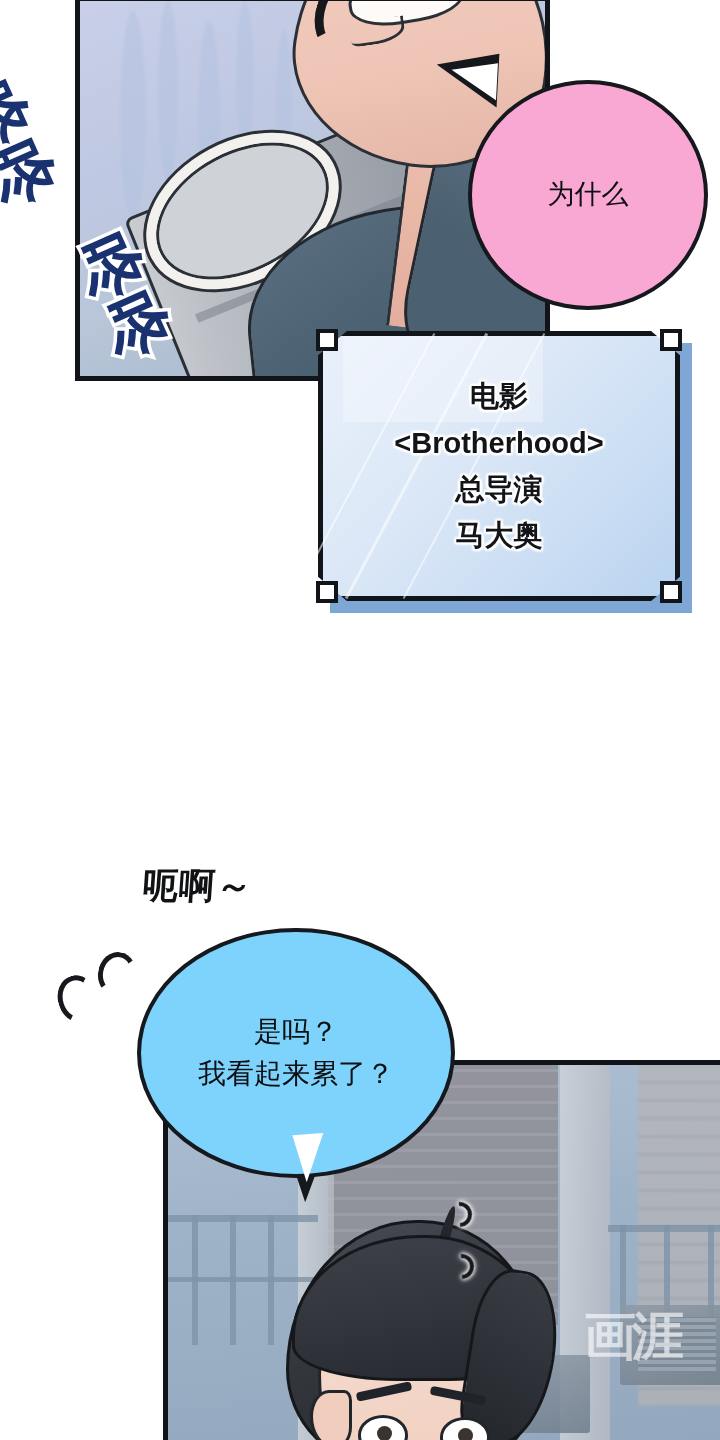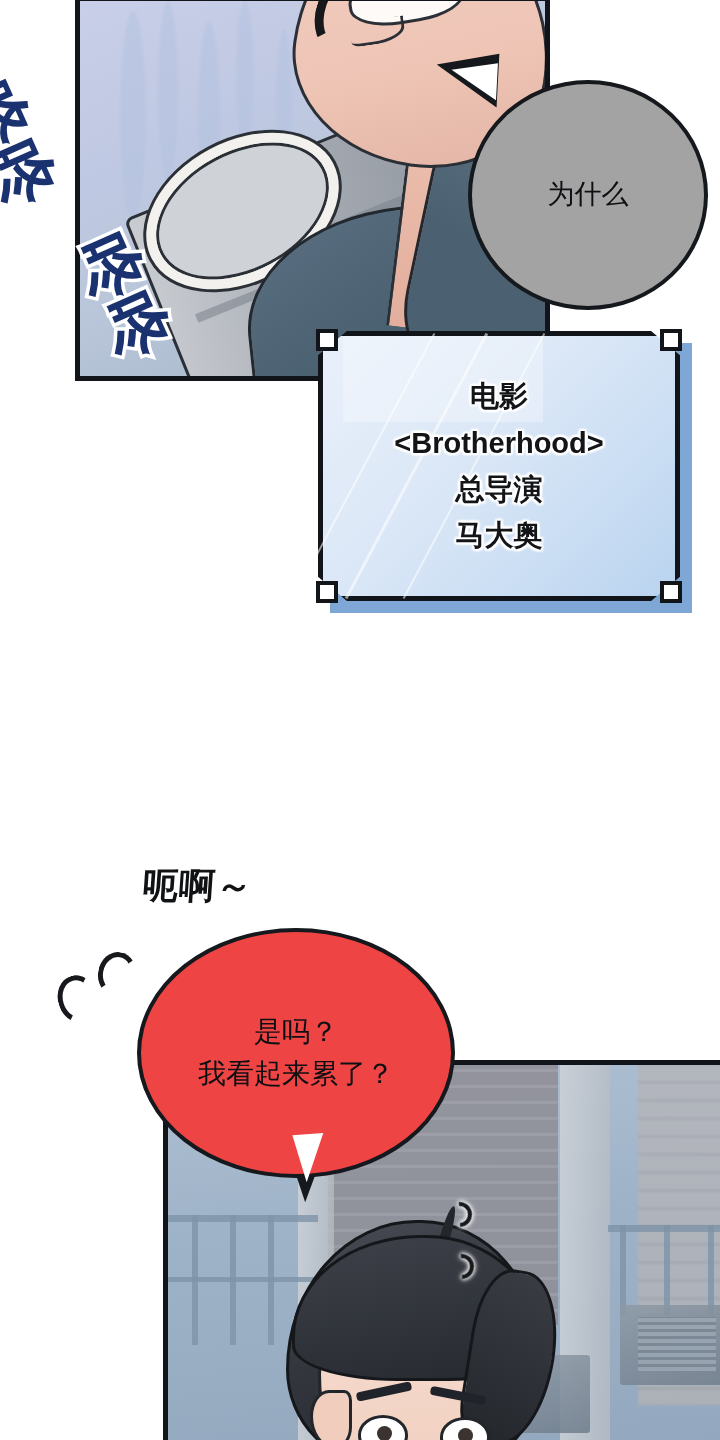--- a/index.html
+++ b/index.html
@@ -153,21 +153,21 @@
     white-space: nowrap;
   }
   .sfx-1 { left: 4px;  top: 8px;   transform: rotate(66deg); transform-origin: left top; }
   .sfx-2 { left: 118px; top: 160px; transform: rotate(66deg); transform-origin: left top; }
 
   
   .bubble1 {
     position: absolute;
     left: 468px; top: 80px;
     width: 232px; height: 222px;
-    background: #a3a3a3;
+    background: #f9a8d4;
     border: 4px solid #15181c;
     border-radius: 50% 50% 50% 50% / 50% 50% 50% 50%;
     display: flex;
     align-items: center;
     justify-content: center;
     z-index: 6;
   }
   .bubble1-tail {
     position: absolute;
     left: 436px; top: 52px;
@@ -448,21 +448,21 @@
     filter: drop-shadow(0 0 2px #fff) drop-shadow(0 0 2px #fff);
   }
   .swirl-1 { left: 444px; top: 1200px; }
   .swirl-2 { left: 446px; top: 1252px; }
 
   
   .bubble2 {
     position: absolute;
     left: 137px; top: 928px;
     width: 310px; height: 242px;
-    background: #ef4444;
+    background: #7dd3fc;
     border: 4px solid #15181c;
     border-radius: 50%;
     display: flex;
     align-items: center;
     justify-content: center;
     z-index: 10;
   }
   .bubble2-tail {
     position: absolute;
     left: 287px; top: 1140px;
@@ -628,15 +628,16 @@
   <div class="bubble2-tail"></div>
   <div class="bubble2-tail-in"></div>
   <div class="bubble2">
     <div class="bubble2-text">
       <div>是吗？</div>
       <div>我看起来累了？</div>
     </div>
   </div>
 
   <div class="watermark">
+    <div class="wm-logo">画涯</div>
   </div>
 
 </div>
 
 </body></html>

